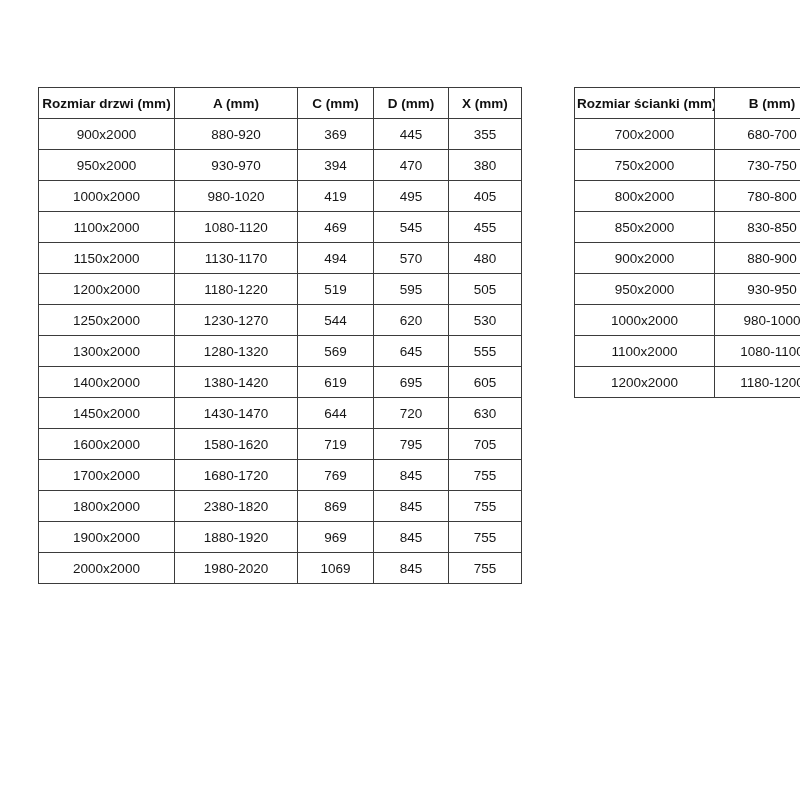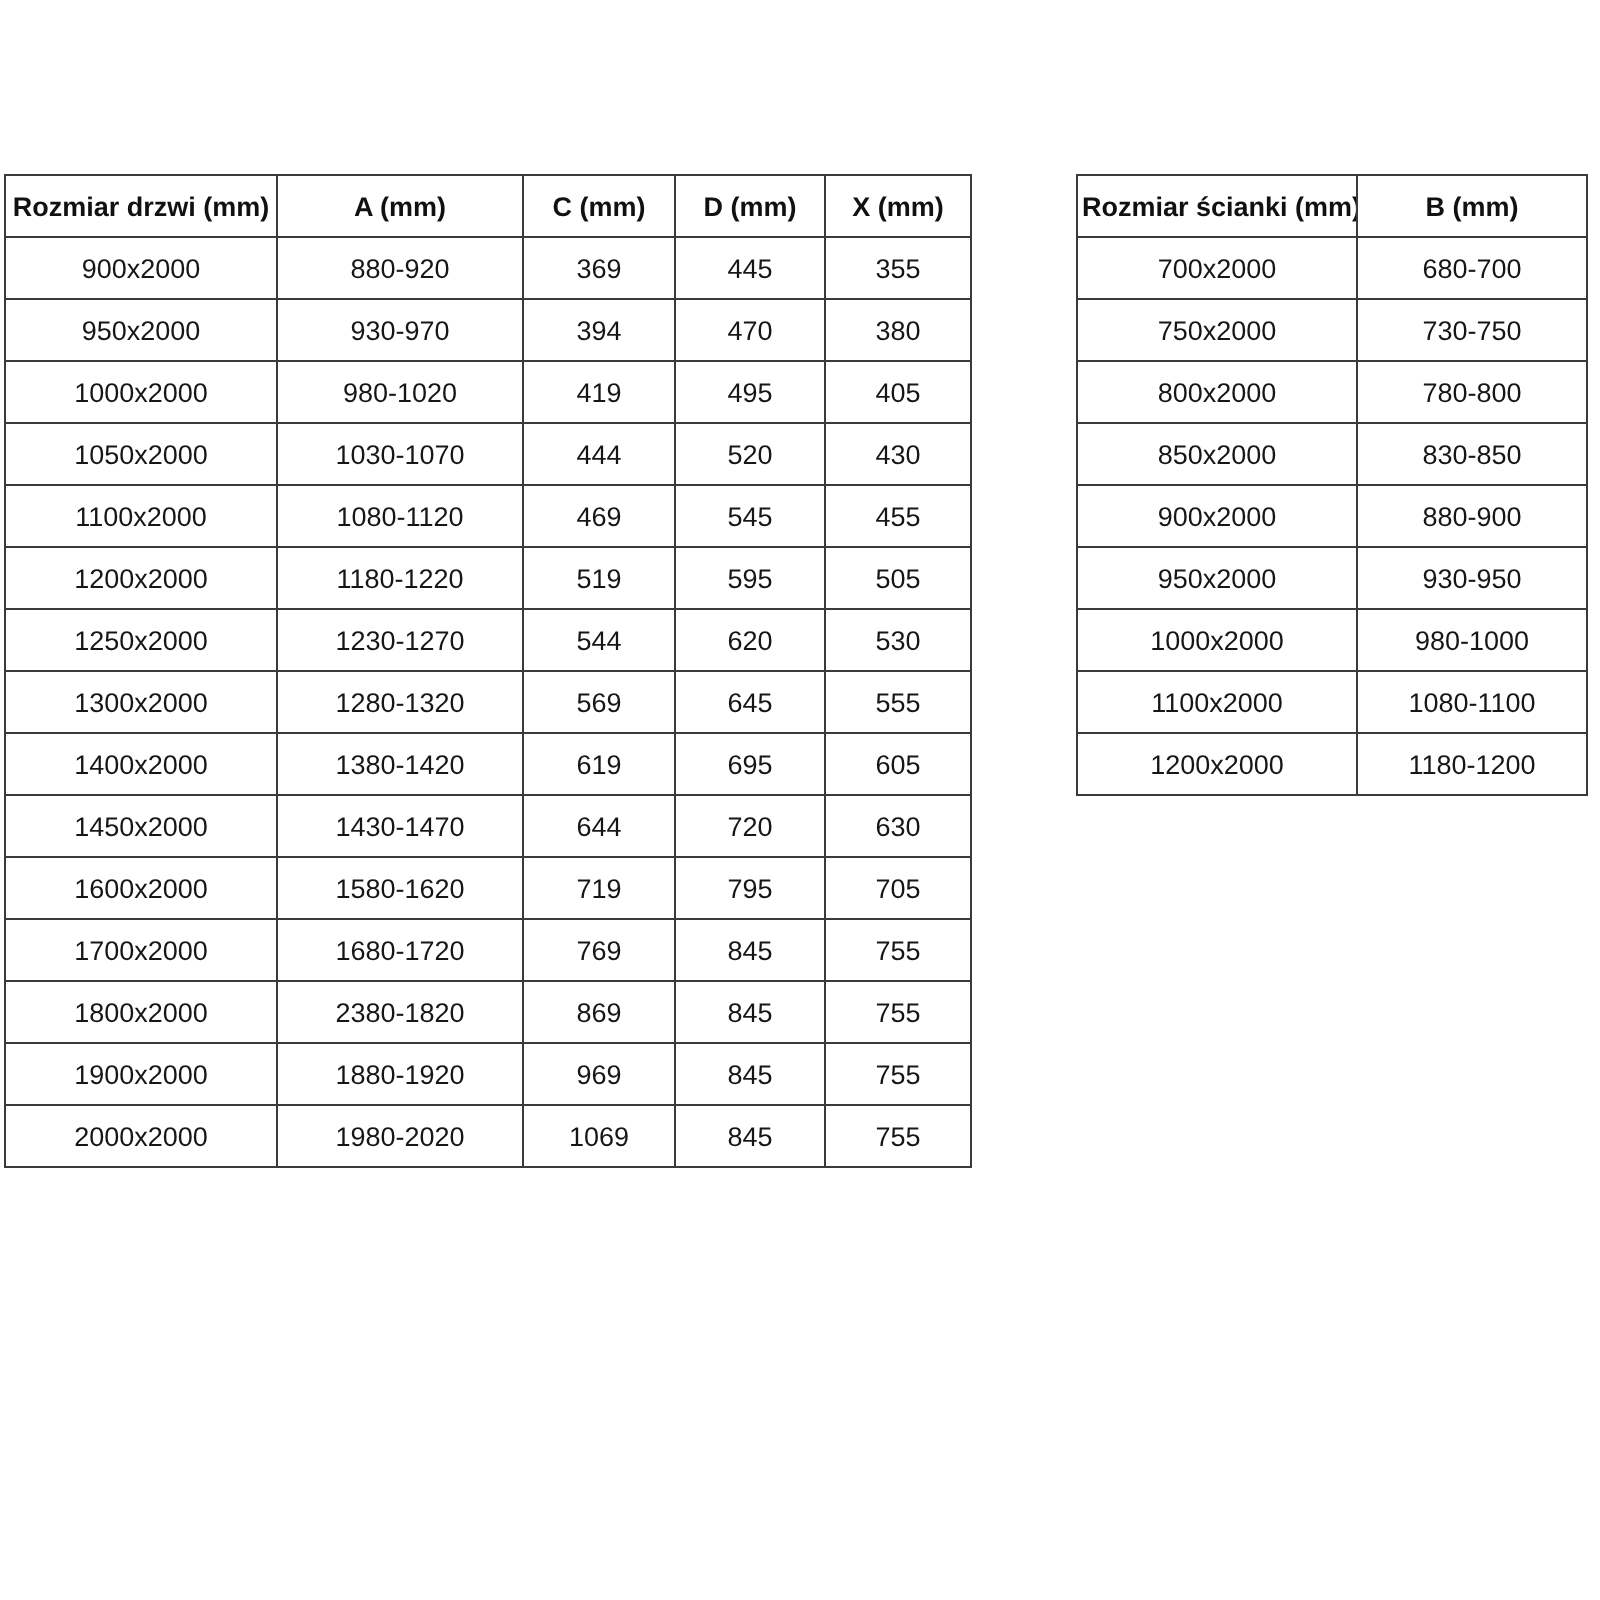--- a/index.html
+++ b/index.html
@@ -13,20 +13,21 @@
     width: 800px;
     height: 800px;
     background: #ffffff;
     overflow: hidden;
   }
   table.spec {
     position: absolute;
     border-collapse: collapse;
     table-layout: fixed;
     background: #ffffff;
+    margin-left: 36px;
   }
   table.spec th,
   table.spec td {
     border: 1px solid #3b3b3b;
     height: 30px;
     padding: 0 2px;
     text-align: center;
     vertical-align: middle;
     font-size: 13.5px;
     color: #161616;
@@ -77,32 +78,32 @@
           <td>380</td>
         </tr>
         <tr>
           <td>1000x2000</td>
           <td>980-1020</td>
           <td>419</td>
           <td>495</td>
           <td>405</td>
         </tr>
         <tr>
-          <td>1050x2000</td>
-          <td>1030-1070</td>
-          <td>444</td>
-          <td>520</td>
-          <td>430</td>
-        </tr>
-        <tr>
           <td>1100x2000</td>
           <td>1080-1120</td>
           <td>469</td>
           <td>545</td>
           <td>455</td>
+        </tr>
+        <tr>
+          <td>1150x2000</td>
+          <td>1130-1170</td>
+          <td>494</td>
+          <td>570</td>
+          <td>480</td>
         </tr>
         <tr>
           <td>1200x2000</td>
           <td>1180-1220</td>
           <td>519</td>
           <td>595</td>
           <td>505</td>
         </tr>
         <tr>
           <td>1250x2000</td>

